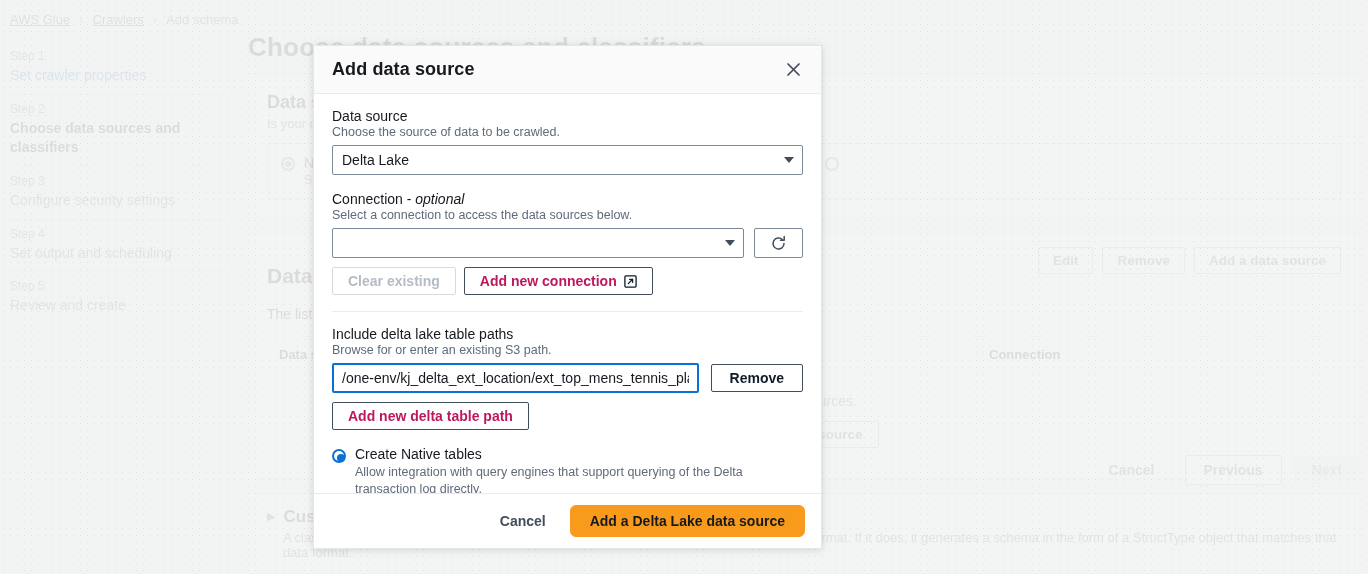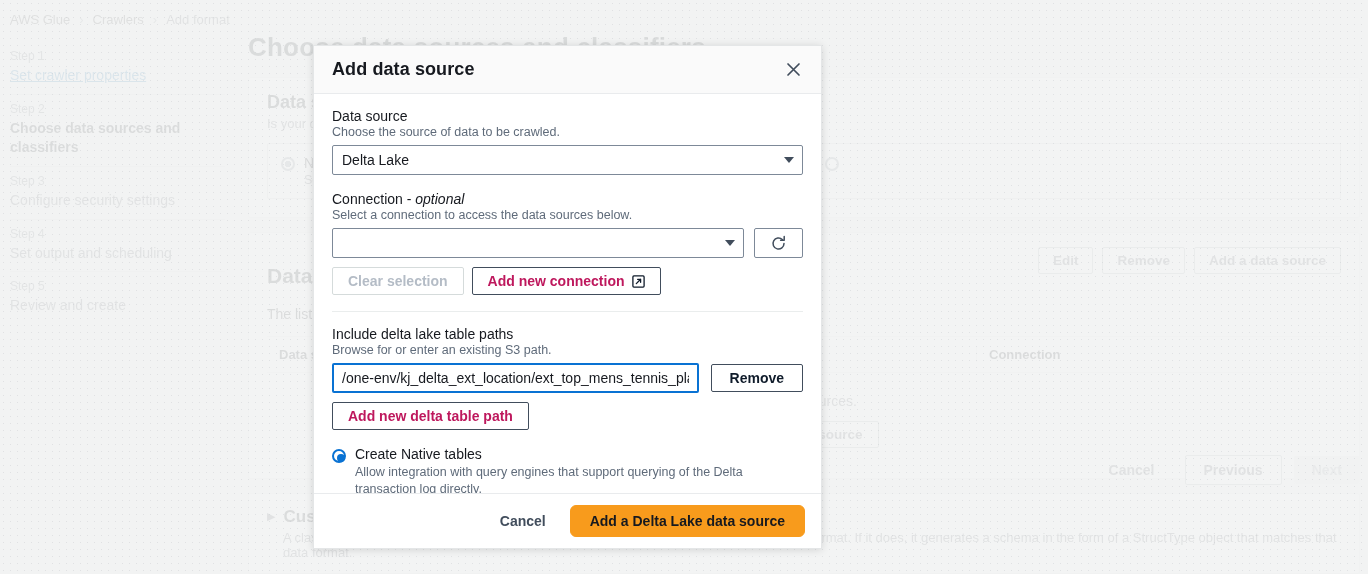--- a/index.html
+++ b/index.html
@@ -19,31 +19,31 @@
     position:absolute; inset:0;
     opacity:0.10;
     filter: grayscale(0.2);
     pointer-events:none;
   }
   .bg-breadcrumb {
     position:absolute; left:10px; top:12px;
     display:flex; align-items:center; gap:9px;
     font-size:13px; color:#545b64;
   }
-  .bg-breadcrumb .crumb-link { color:#404040; }
+  .bg-breadcrumb .crumb-link { color:#404040; text-decoration:underline; }
   .bg-breadcrumb .crumb-cur { color:#545b64; }
   .bg-breadcrumb .sep { color:#879196; font-size:13px; }
 
   .bg-steps { position:absolute; left:10px; top:42px; width:215px; }
   .bg-step { padding:7px 0 9px 0; border-bottom:1px solid #e4e6e7; }
   .bg-step:last-child { border-bottom:none; }
   .bg-step .num { font-size:12px; color:#687078; margin-bottom:3px; }
   .bg-step .name { font-size:14px; color:#545b64; line-height:1.35; }
   .bg-step.active .name { color:#16191f; font-weight:bold; }
-  .bg-step .name.link { color:#0073bb; text-decoration:underline; }
+  .bg-step .name.link { color:#0073bb; }
 
   .bg-main { position:absolute; left:248px; top:32px; right:8px; }
   .bg-h1 { font-size:26px; color:#16191f; font-weight:bold; letter-spacing:.2px; }
   .bg-card {
     margin-top:14px; background:#fff; border:1px solid #eaeded; border-radius:2px;
     padding:14px 18px 18px 18px;
   }
   .bg-card h2 { margin:0 0 3px 0; font-size:18px; font-weight:bold; }
   .bg-card .sub { font-size:13px; color:#545b64; margin-bottom:12px; }
   .bg-radio-row { display:flex; gap:14px; }
@@ -211,21 +211,21 @@
 </head>
 <body>
 
 <div id="bg-page">
 
   <div class="bg-breadcrumb">
     <span class="crumb-link">AWS Glue</span>
     <span class="sep">›</span>
     <span class="crumb-link">Crawlers</span>
     <span class="sep">›</span>
-    <span class="crumb-cur">Add format</span>
+    <span class="crumb-cur">Add schema</span>
   </div>
 
   <div class="bg-steps">
     <div class="bg-step">
       <div class="num">Step 1</div>
       <div class="name link">Set crawler properties</div>
     </div>
     <div class="bg-step active">
       <div class="num">Step 2</div>
       <div class="name">Choose data sources and classifiers</div>
@@ -340,21 +340,21 @@
           <span class="caret-dn"></span>
         </div>
         <div class="icon-btn">
           <svg width="17" height="17" viewBox="0 0 17 17" aria-hidden="true">
             <path d="M14 8.5a5.5 5.5 0 1 1-1.7-3.95" stroke="#414d5c" stroke-width="1.5" fill="none" stroke-linecap="round"></path>
             <path d="M14.2 1.6 L14.2 5.2 L10.6 5.2" stroke="#414d5c" stroke-width="1.5" fill="none" stroke-linecap="round" stroke-linejoin="round"></path>
           </svg>
         </div>
       </div>
       <div class="btn-row">
-        <button class="btn disabled">Clear selection</button>
+        <button class="btn disabled">Clear existing</button>
         <button class="btn">
           <span>Add new connection</span>
           <span>
             <svg width="13" height="13" viewBox="0 0 13 13" aria-hidden="true" style="display:block">
               <rect x="0.9" y="0.9" width="11.2" height="11.2" rx="1" stroke="#0f1b2a" stroke-width="1.3" fill="none"></rect>
               <path d="M4.3 8.6 L8.6 4.3 M5.6 4.3 L8.6 4.3 L8.6 7.3" stroke="#0f1b2a" stroke-width="1.3" fill="none" stroke-linecap="round" stroke-linejoin="round"></path>
             </svg>
           </span>
         </button>
       </div>

